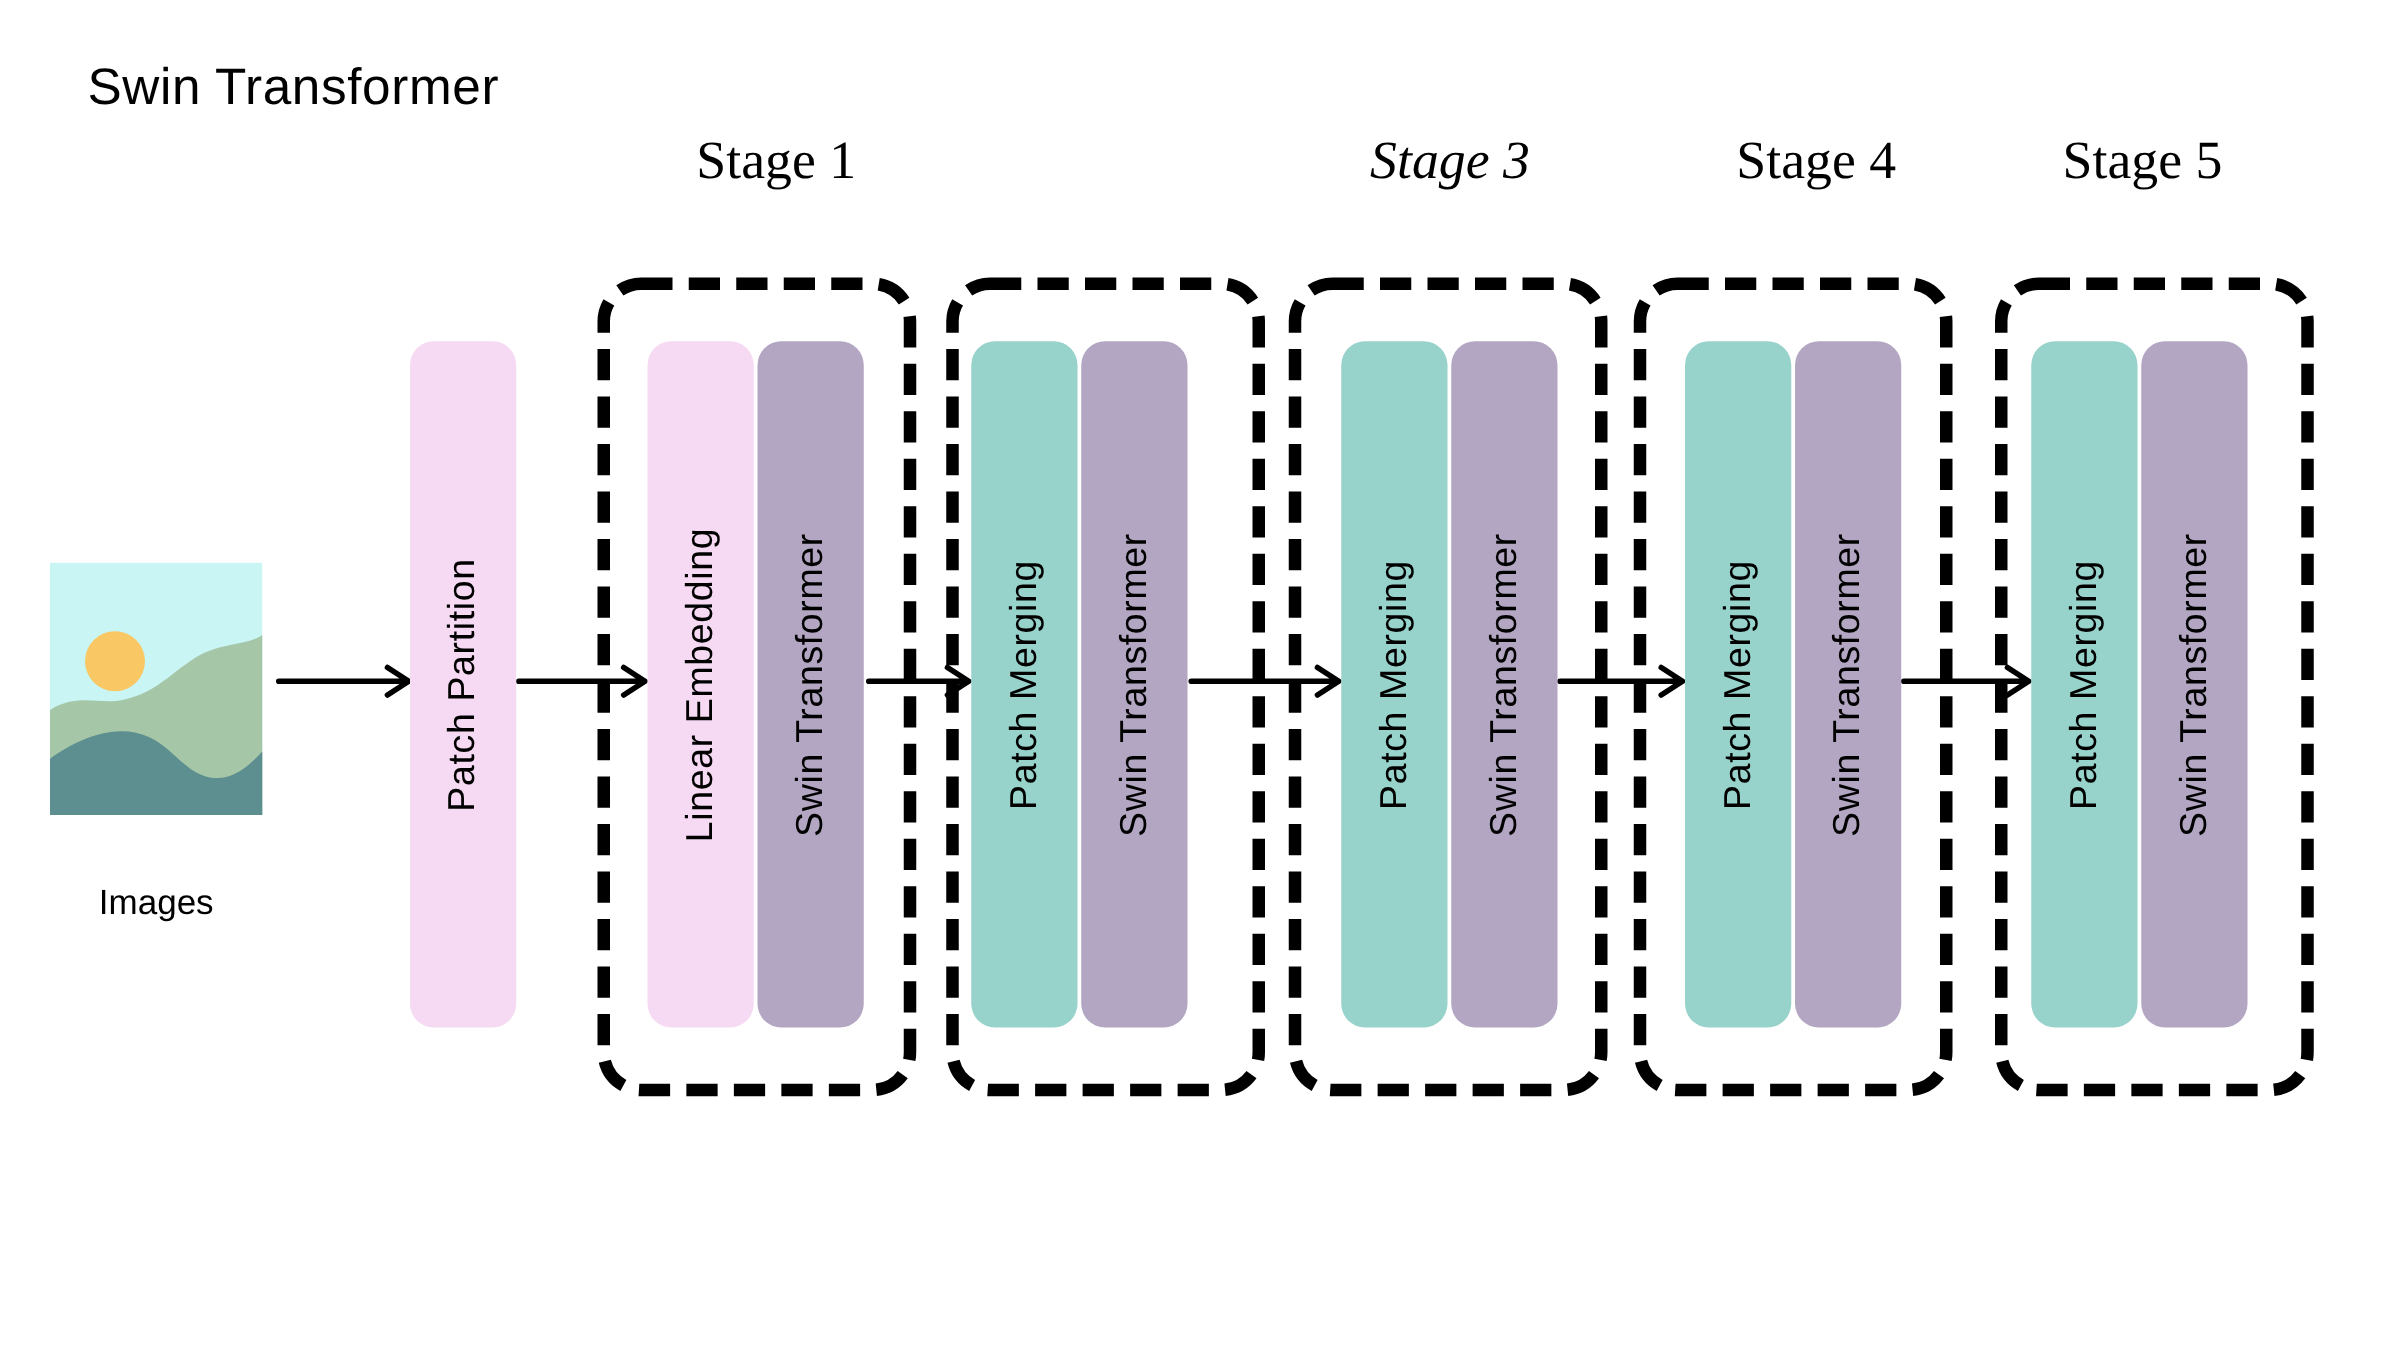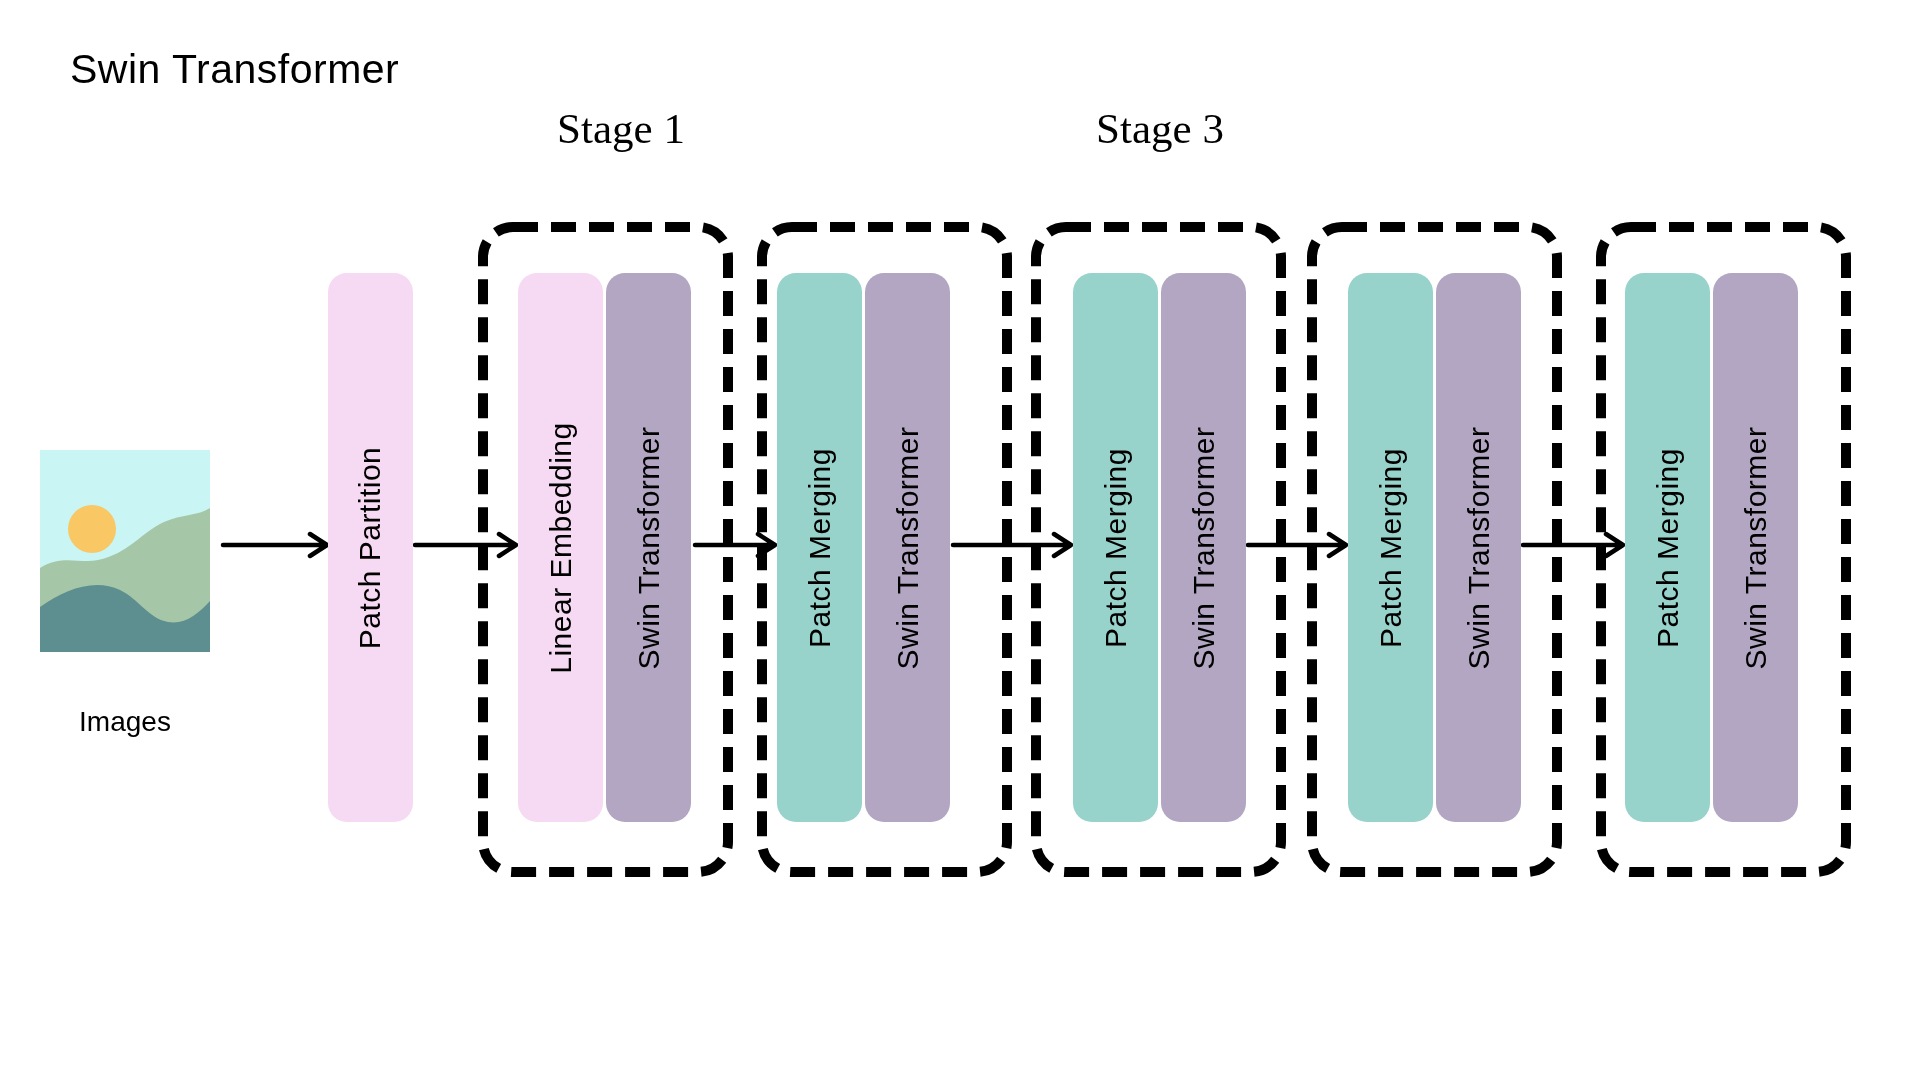--- a/index.html
+++ b/index.html
@@ -86,21 +86,23 @@
       <path d="M695 545 H772 M758 534 L775 545 L758 556" stroke="#000000"></path>
       <path d="M953 545 H1068 M1054 534 L1071 545 L1054 556" stroke="#000000"></path>
       <path d="M1248 545 H1343 M1329 534 L1346 545 L1329 556" stroke="#000000"></path>
       <path d="M1523 545 H1620 M1606 534 L1623 545 L1606 556" stroke="#000000"></path>
     </g>
   </svg>
 
   <div class="diagram-title">Swin Transformer</div>
 
   <div class="stage-label" style="left:511px;text-align:center;">Stage 1</div>
-  <div class="stage-label" style="left:1050px;">Stage 3</div>
+  <div class="stage-label" style="left:1050px;font-style:italic;">Stage 3</div>
+  <div class="stage-label" style="left:1343px;">Stage 4</div>
+  <div class="stage-label" style="left:1604px;">Stage 5</div>
 
   <svg class="input-icon" width="170" height="202" viewBox="0 0 170 202" xmlns="http://www.w3.org/2000/svg">
     <rect x="0" y="0" width="170" height="202" fill="#c9f6f4"></rect>
     <circle cx="52" cy="79" r="24" fill="#f9c763"></circle>
     <path d="M0,118 C22,104 40,114 58,110 C88,104 102,82 124,72 C142,64 158,66 170,58 L170,202 L0,202 Z" fill="#a6c6a8"></path>
     <path d="M0,157 C25,139 55,128 80,140 C100,150 108,168 128,172 C145,175 158,164 170,151 L170,202 L0,202 Z" fill="#5d8e90"></path>
   </svg>
   <div class="images-label">Images</div>
 
   <div class="bar" style="left: 328px; background-color: rgb(246, 217, 242);">

